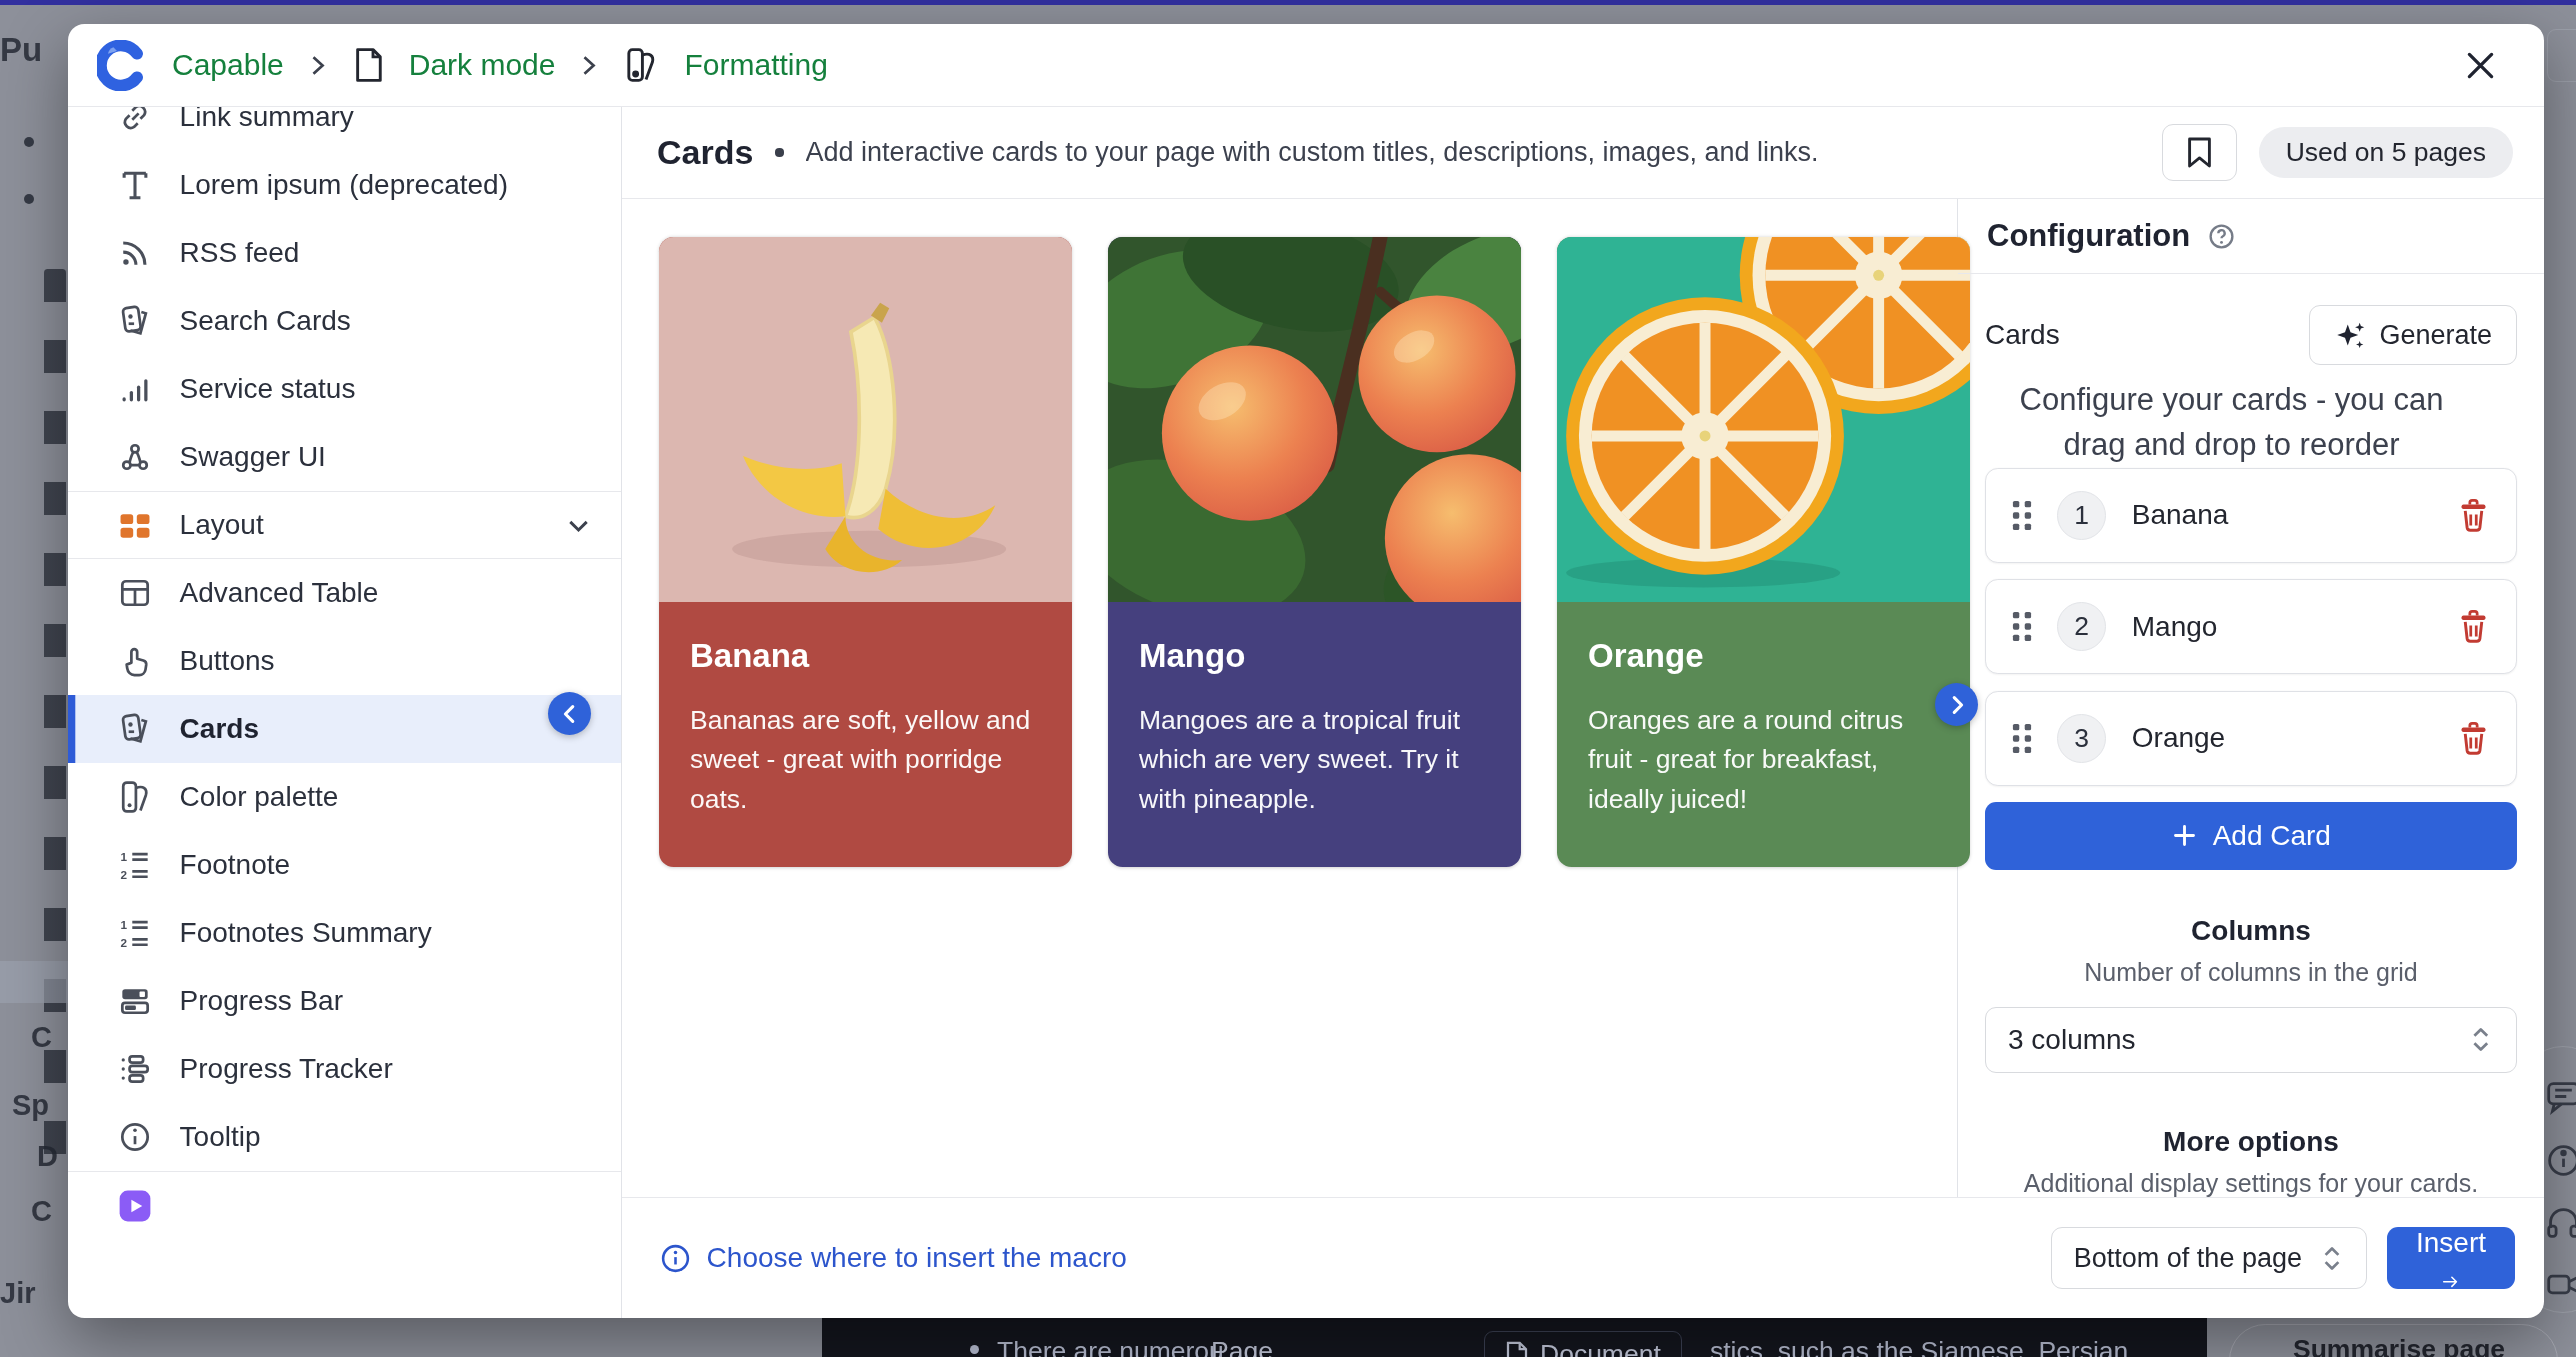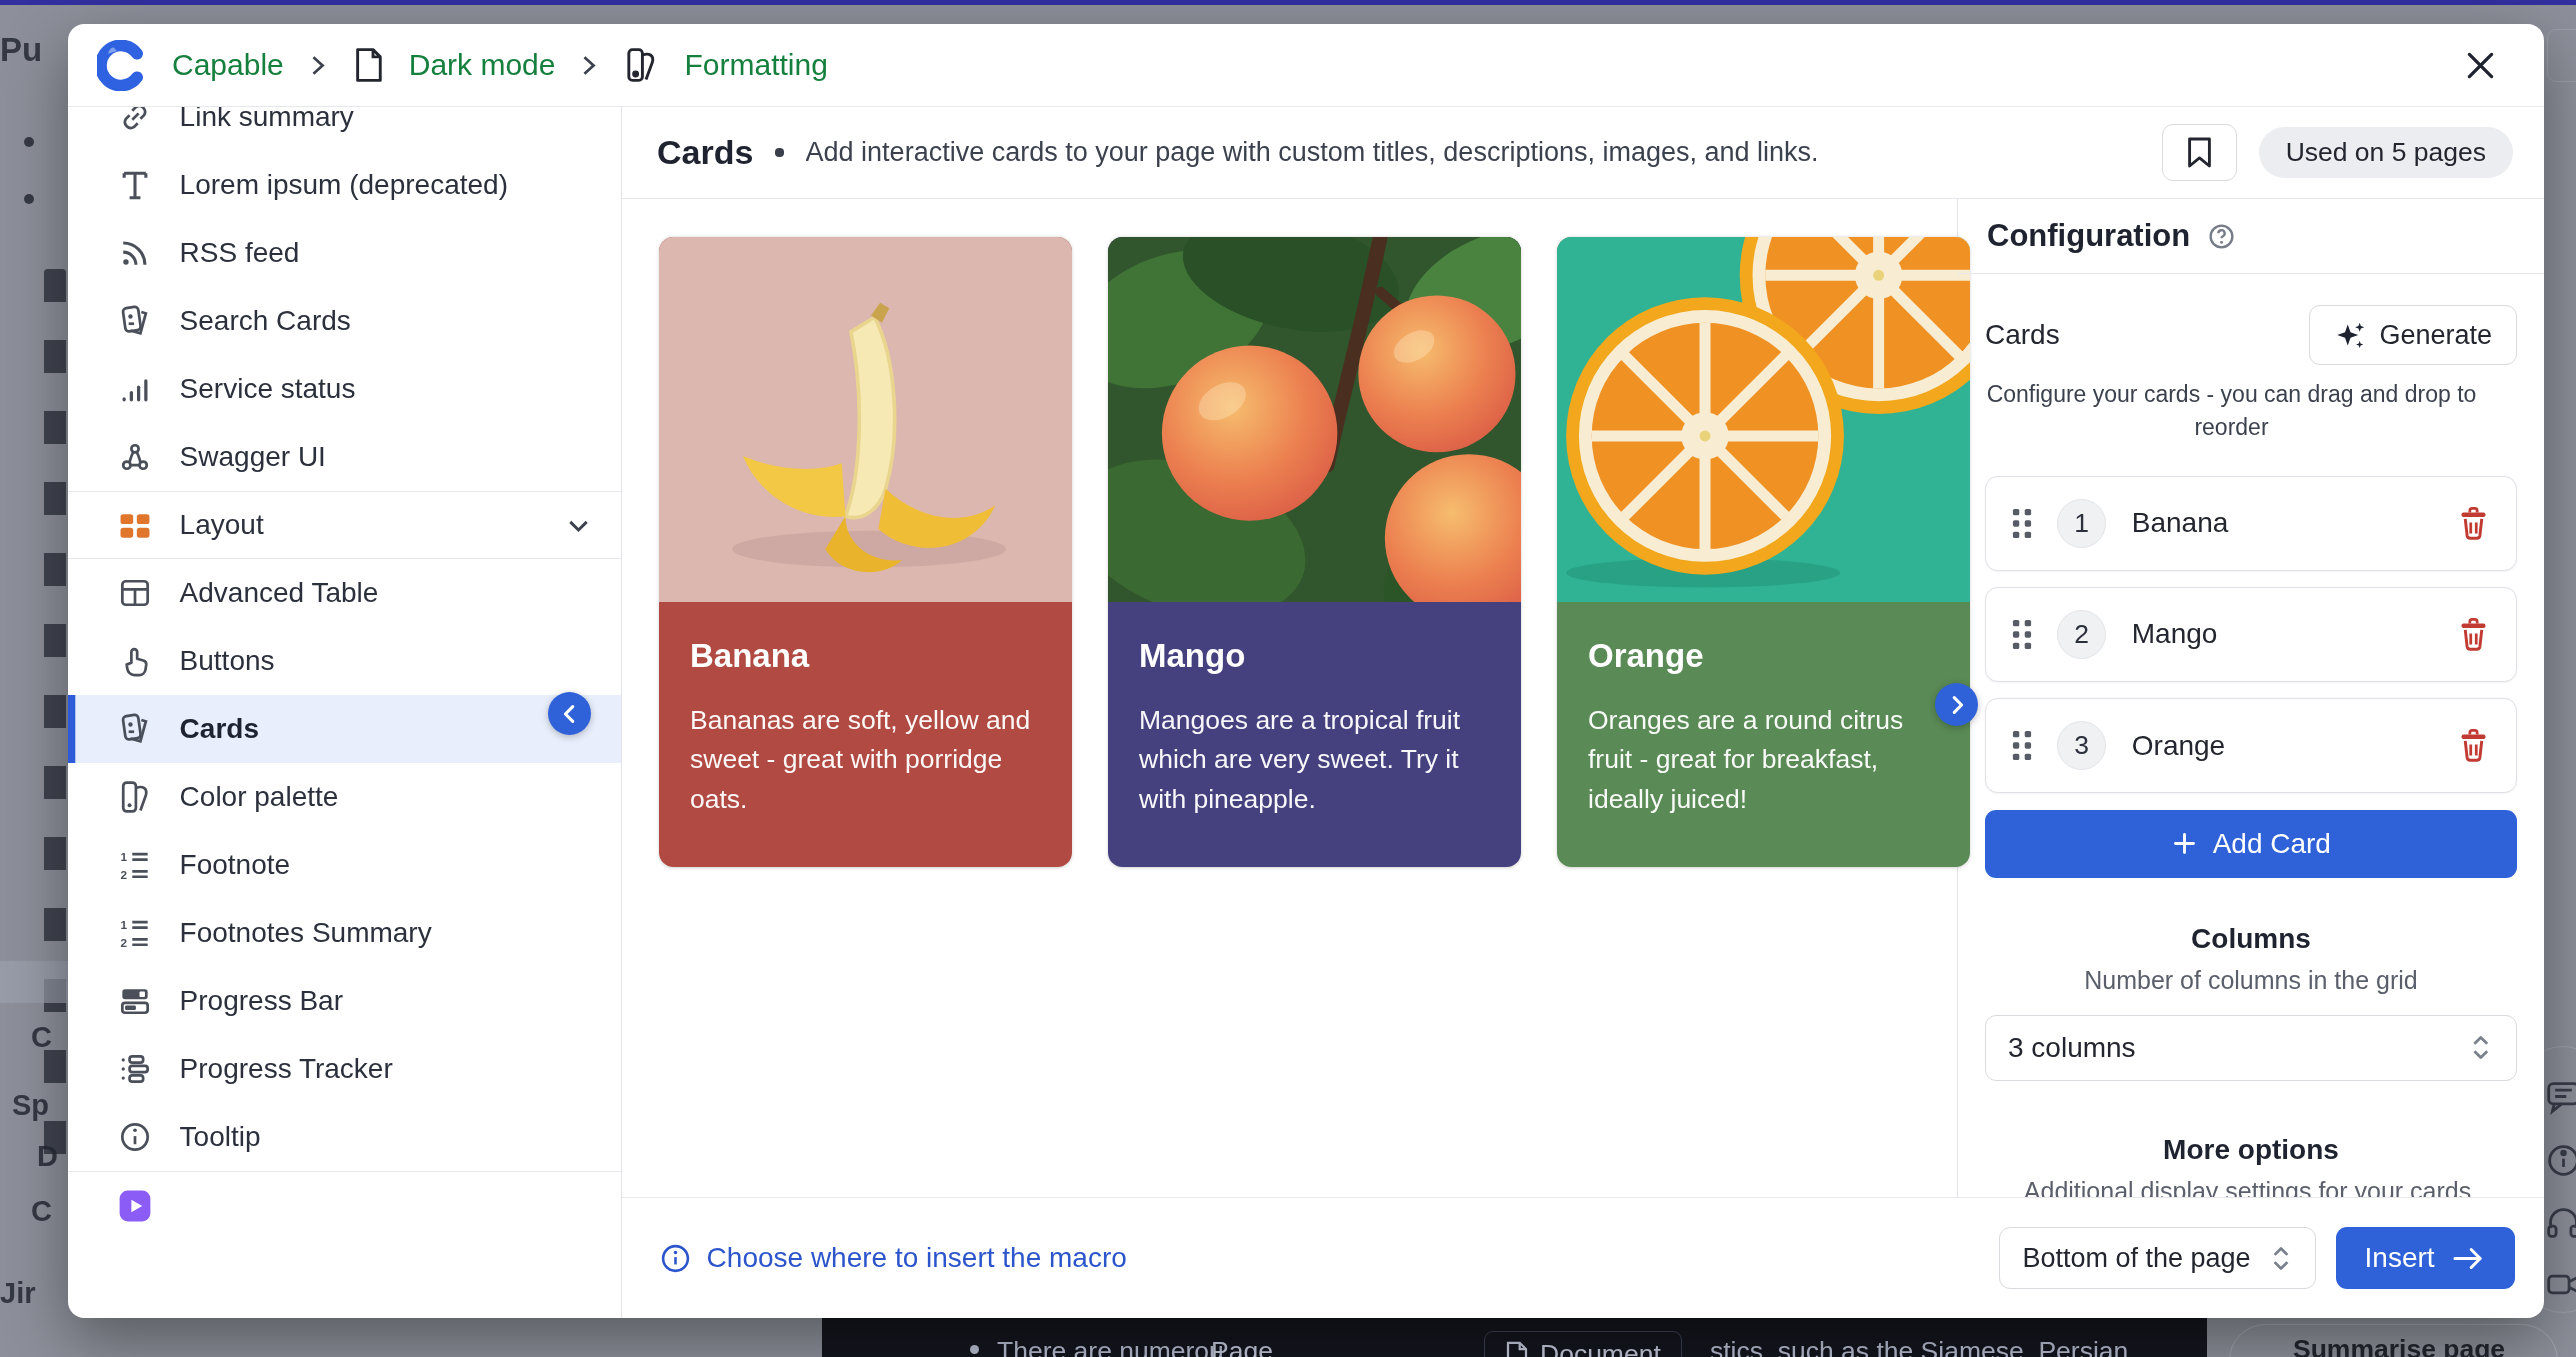--- a/index.html
+++ b/index.html
@@ -86,21 +86,21 @@
   
   .config { width:586px; flex:none; display:flex; flex-direction:column; min-width:0;text-align:center; }
   .config-header { flex:none; height:75px; border-bottom:0.9px solid #e7e8ec; display:flex; align-items:center;
     gap:16.4px; padding:0 29px; font-size:31px; font-weight:700; }
   .help-ico { color:#767c88; }
   .config-scroll { flex:1; padding:25.6px 27px 0; overflow:hidden; }
   .cfg-cards-row { display:flex; align-items:center; justify-content:space-between; margin:5.5px 0 12.8px; }
   .cfg-label { font-size:28px; color:#23262f; }
   .generate-btn { height:60px; padding:0 24px; border:0.9px solid #d8dade; border-radius:11px; background:#fff;
     display:flex; align-items:center; gap:12.8px; font-size:27px; color:#23262f; cursor:pointer; }
-  .cfg-helper { font-size:23px; color:#3c414e; line-height:1.45; margin-bottom:31px; max-width:493px; }
+  .cfg-helper { font-size:31px; color:#3c414e; line-height:1.45; max-width:493px; }
   .cfg-item { height:95px; border:0.9px solid #dfe1e6; border-radius:12.8px; display:flex; align-items:center;
     gap:25.6px; padding:0 25.6px; margin-bottom:16.4px; box-shadow:0 0.9px 1.8px rgba(0,0,0,.05); background:#fff; }
   .drag-dots { color:#565b66; cursor:grab; flex:none; }
   .num-circle { width:49px; height:49px; border-radius:50%; background:#f0f1f3; border:0.9px solid #e2e4e8;
     display:flex; align-items:center; justify-content:center; font-size:26.5px; color:#2b303c; flex:none; }
   .cfg-item-label { font-size:28px; color:#23262f; }
   .trash-btn { margin-left:auto; cursor:pointer; flex:none; }
   .add-card-btn { height:68px; background:#2f62d9; border-radius:11px; color:#fff; display:flex;
     align-items:center; justify-content:center; gap:14.6px; font-size:28px; cursor:pointer; }
   .columns-block { margin-top:45px; }
@@ -111,21 +111,21 @@
   .more-block { margin-top:53px; }
   .more-block .cfg-sub { margin-bottom:0; }
 
   
   .footer-bar { flex:none; height:121px; border-top:0.9px solid #e7e8ec; display:flex; align-items:center;
     gap:20px; padding:0 29px 0 37px; }
   .insert-link { display:flex; align-items:center; gap:14.6px; color:#2c55cc; font-size:28px; cursor:pointer; }
   .pos-select { margin-left:auto; height:62px; border:0.9px solid #d8dade; border-radius:11px; background:#fff;
     display:flex; align-items:center; gap:18px; padding:0 22px; font-size:27px; color:#23262f; cursor:pointer; }
   .insert-btn { height:62px; padding:0 29px; background:#2f62d9; border-radius:11px; color:#fff;
-    display:flex; align-items:center; gap:16.4px; font-size:28px; cursor:pointer; }
+    display:flex; align-items:center; gap:16.4px; font-size:28px; cursor:pointer;flex-direction:column; }
 
   
   .collapse-circle { position:absolute; width:43px; height:43px; border-radius:50%; background:#2f62d9;
     display:flex; align-items:center; justify-content:center; box-shadow:0 1.8px 7.3px rgba(0,0,0,.25); cursor:pointer; z-index:5; }
   .cc-left { left:548px; top:692px; }
   .cc-right { left:1935px; top:683px; }
 </style>
 </head>
 <body>
 

